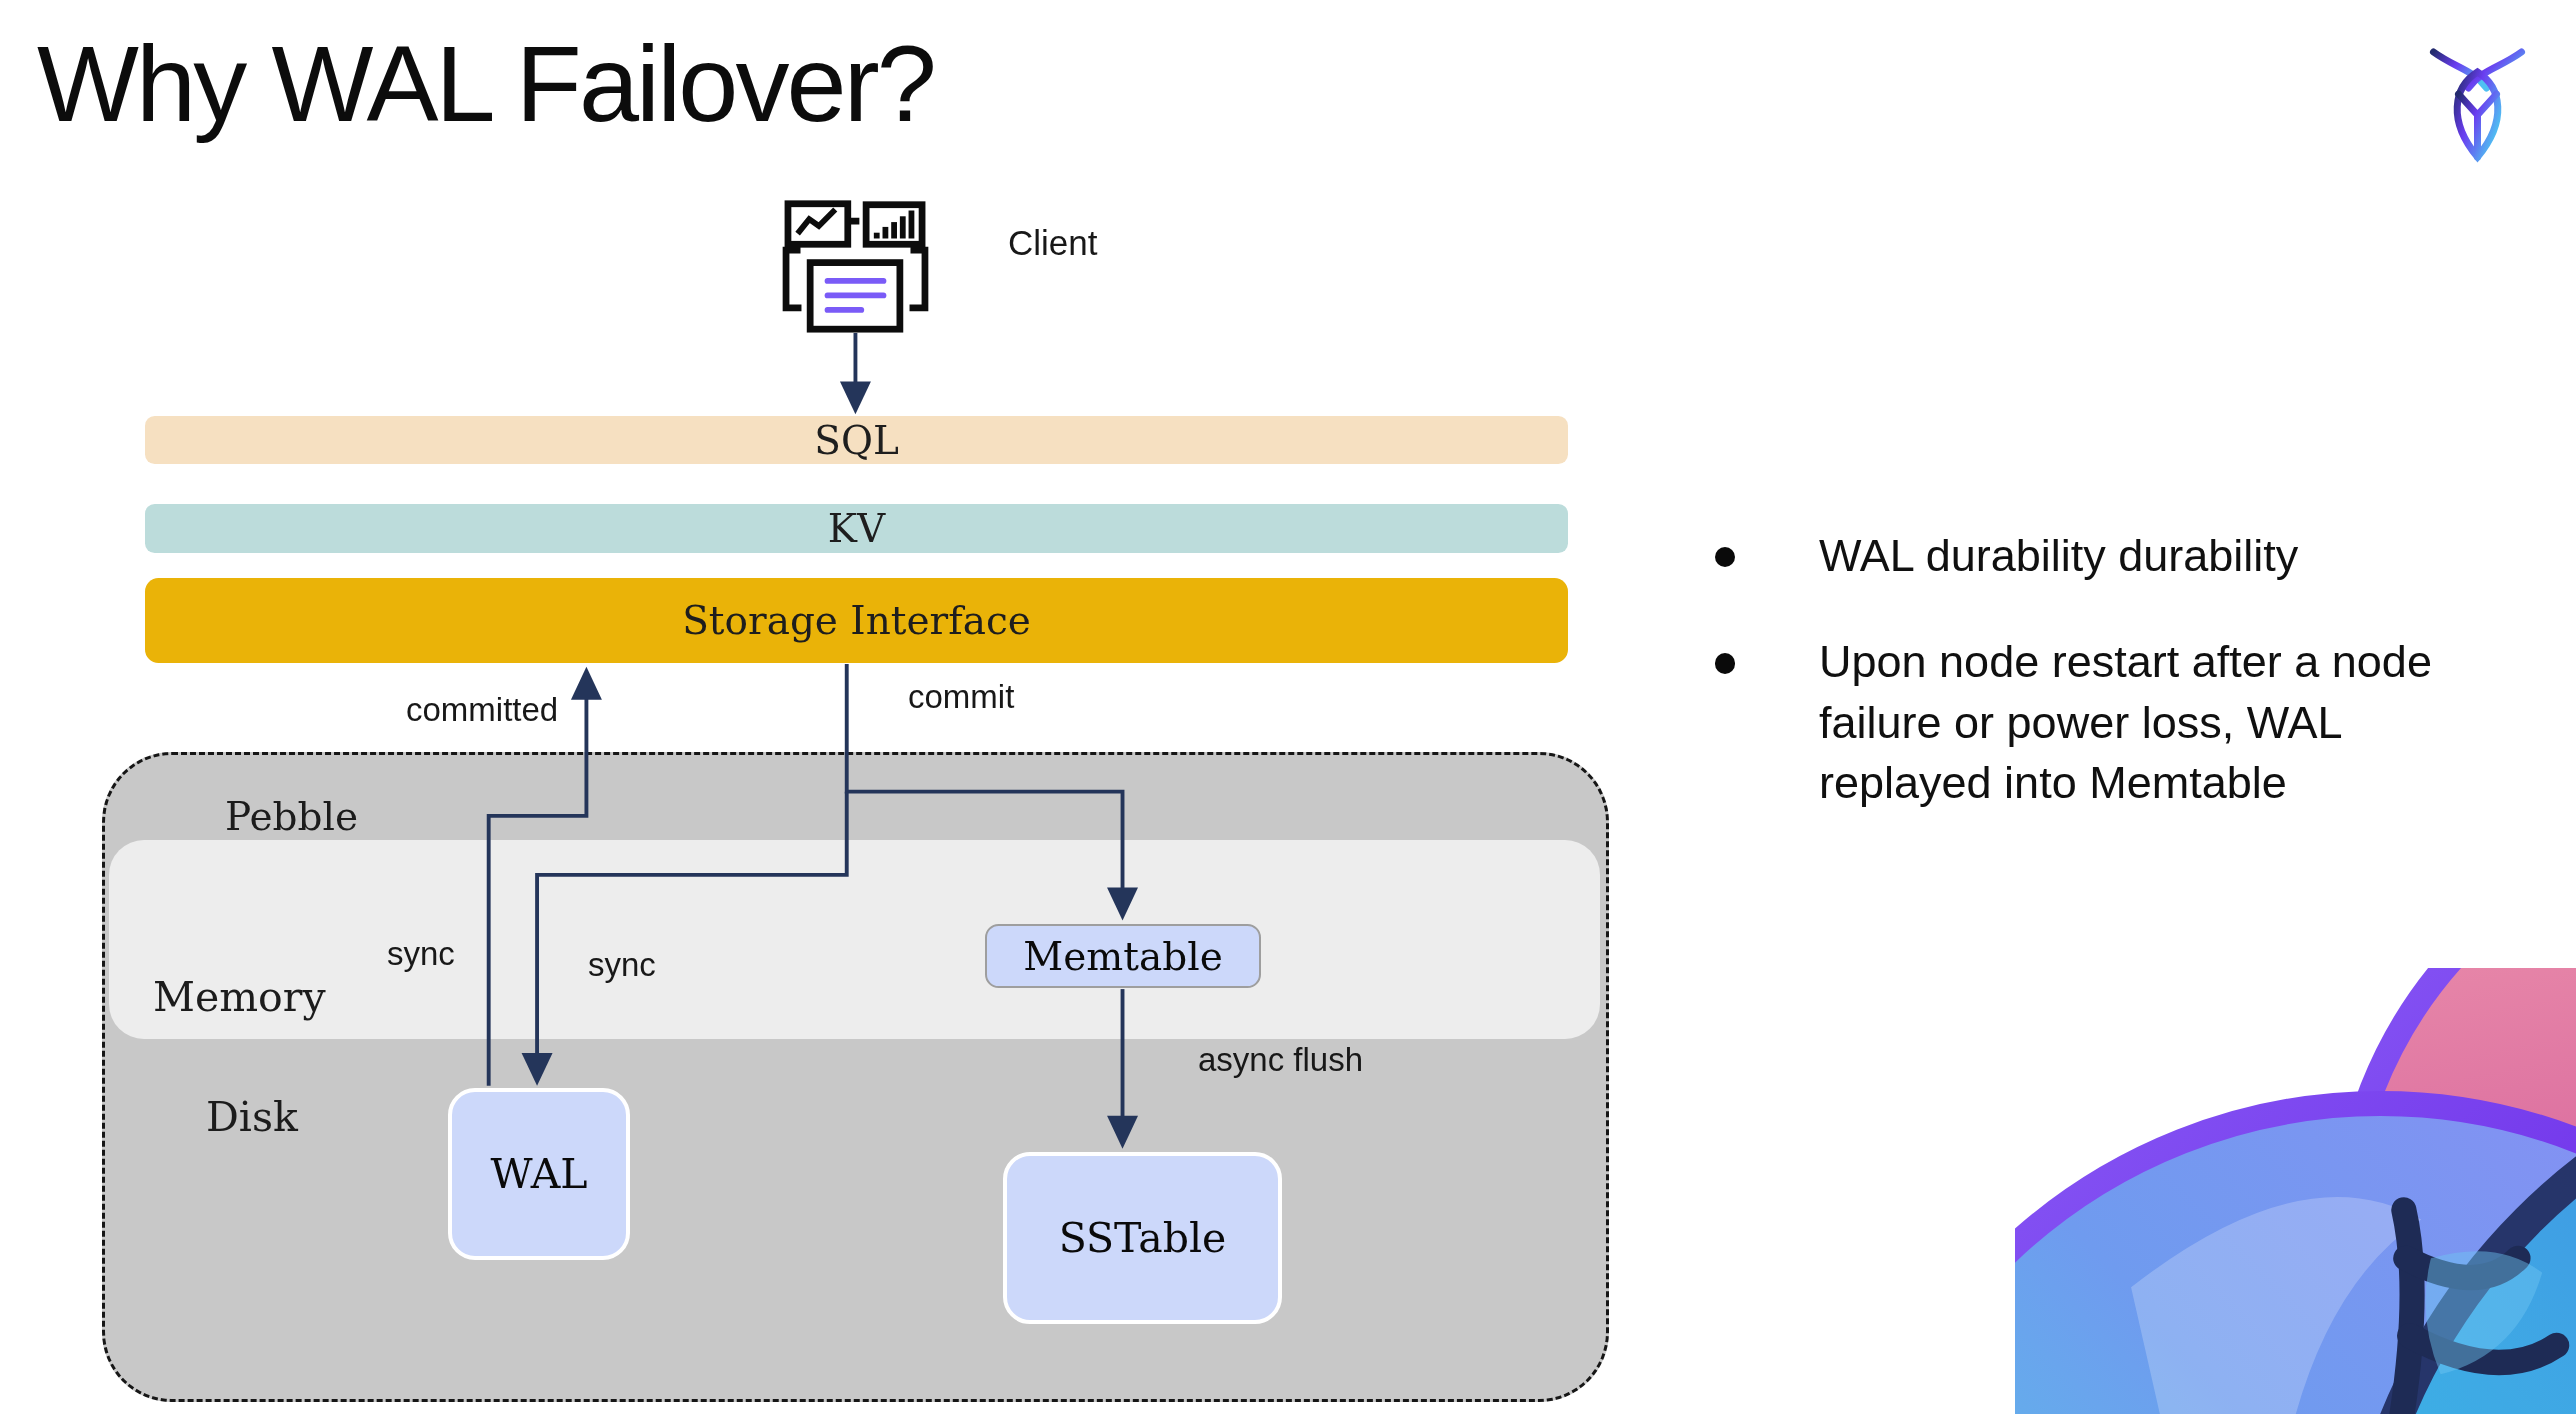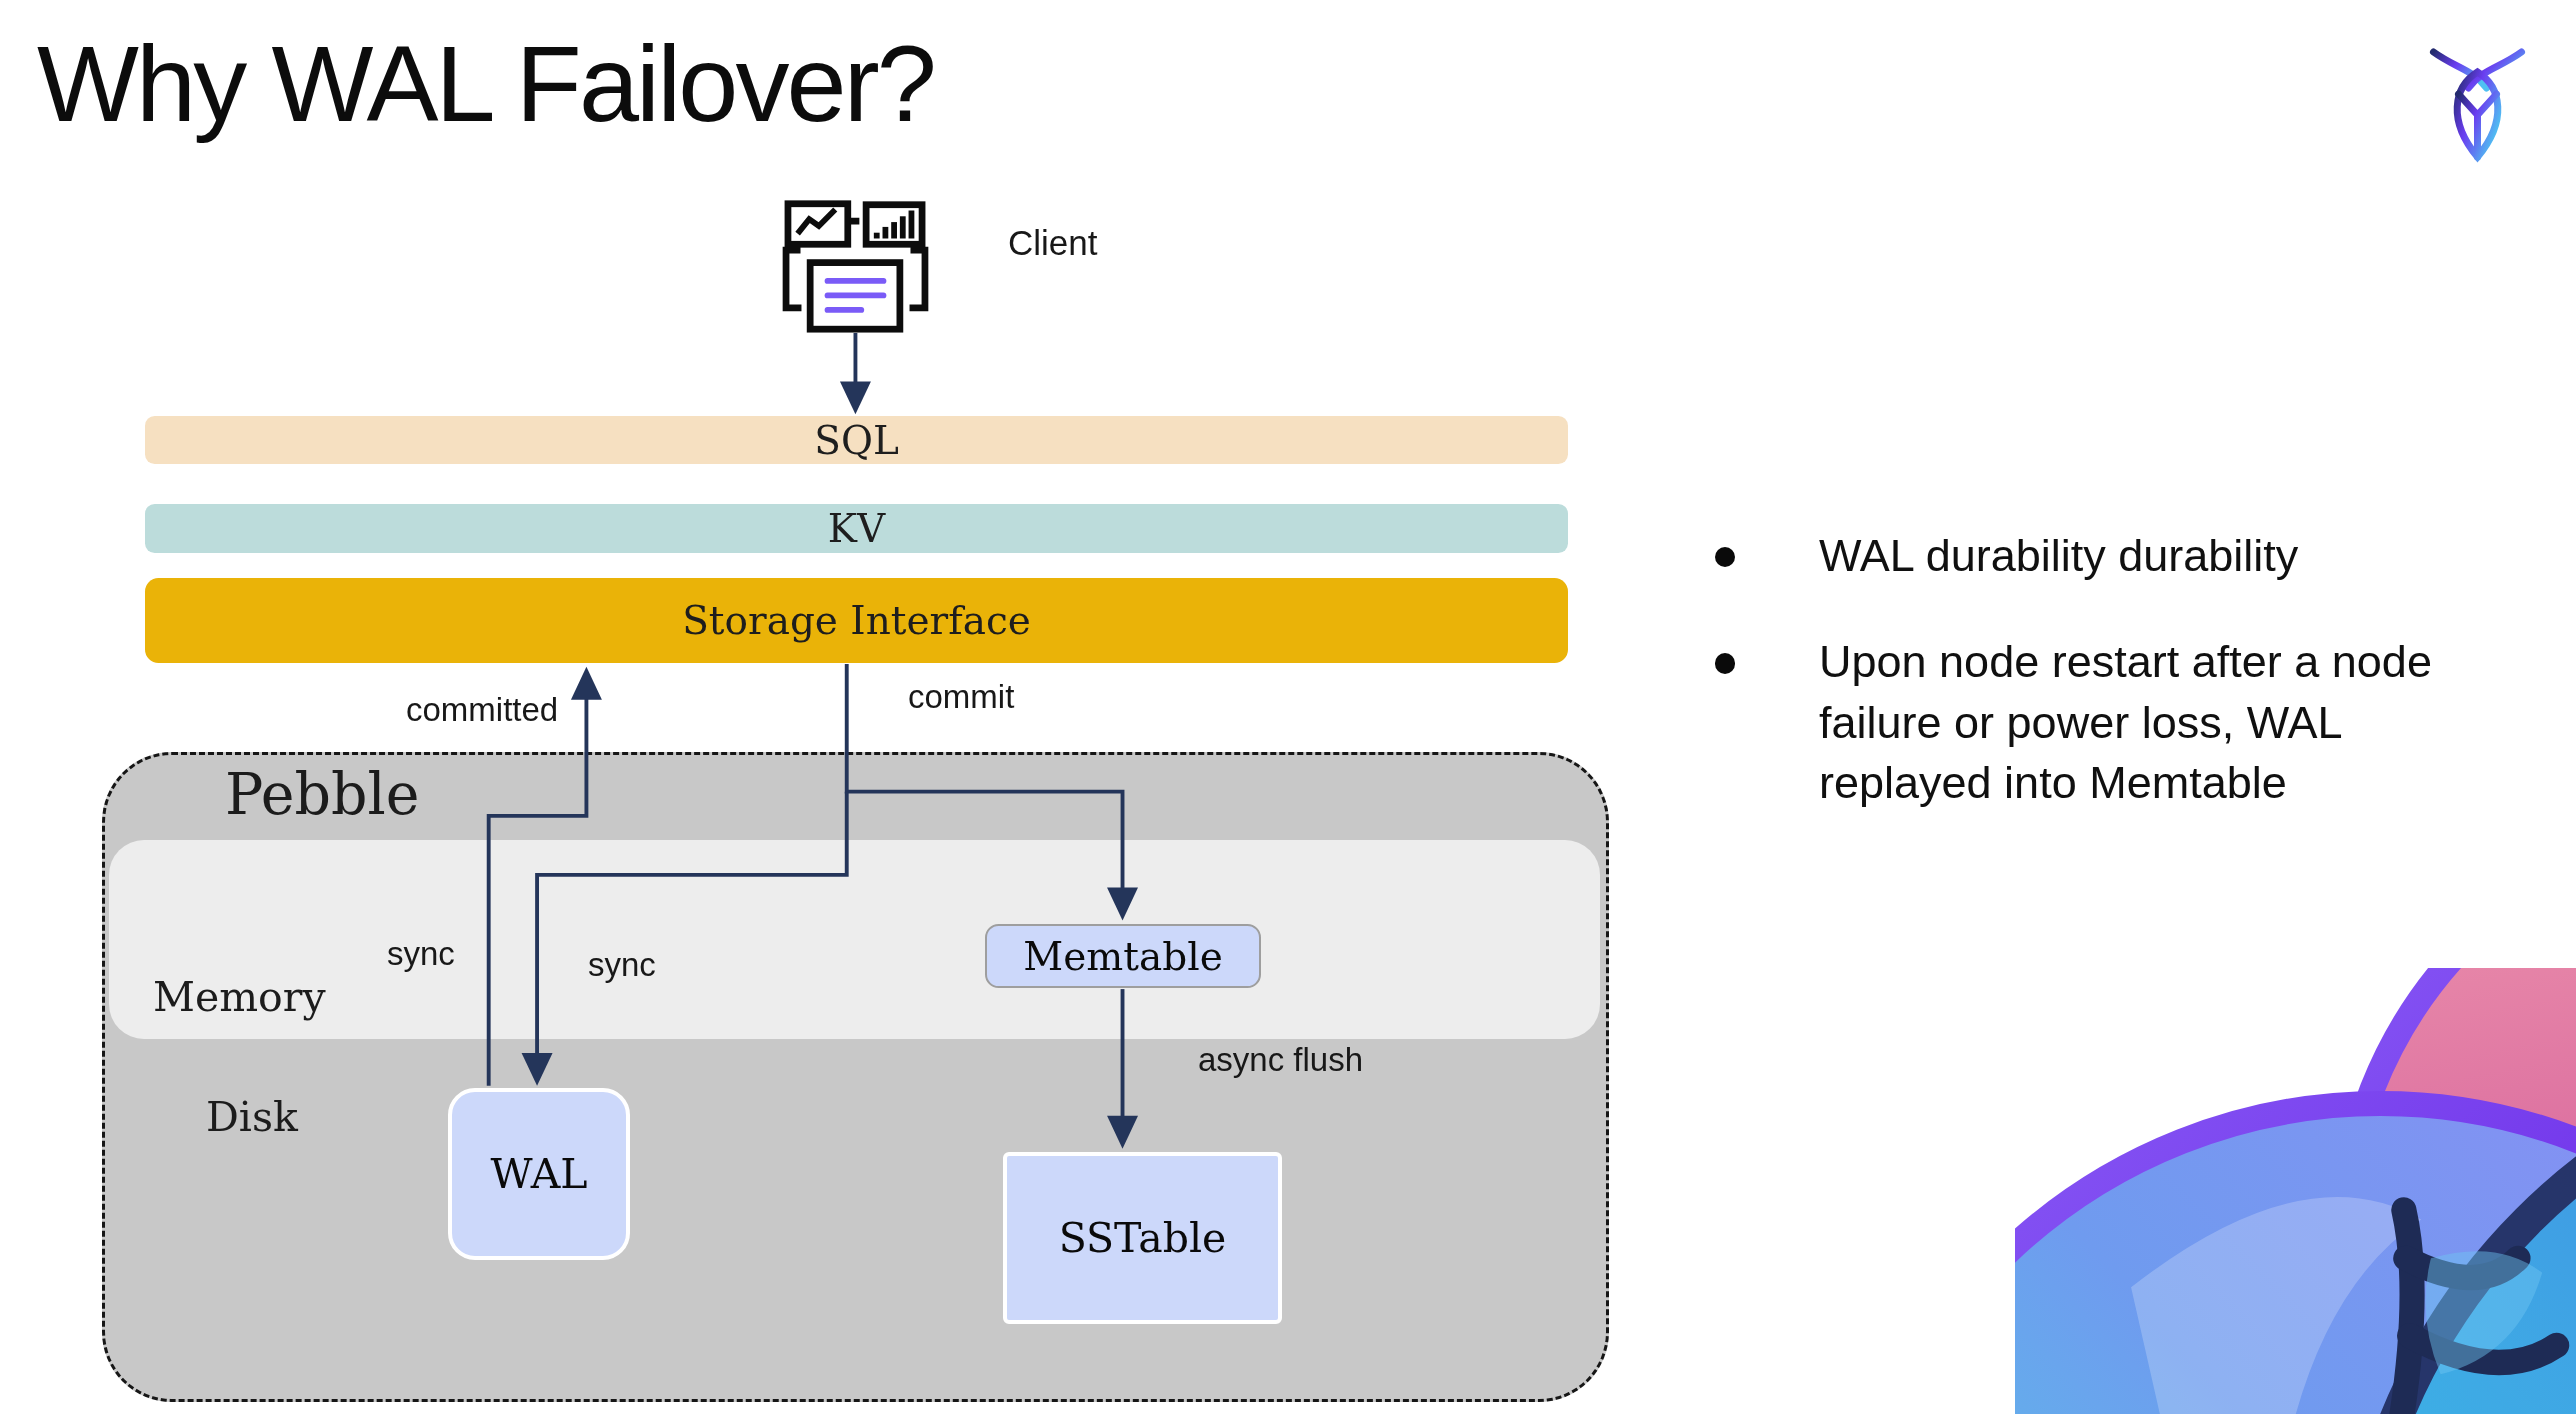--- a/index.html
+++ b/index.html
@@ -32,21 +32,21 @@
   .pebble{
     position:absolute;left:102px;top:752px;width:1507px;height:650px;
     background:#c8c8c8;border:3.9px dashed #161616;border-radius:70px;
     box-sizing:border-box;z-index:1;
   }
   .memory-band{
     position:absolute;left:109px;top:840px;width:1491px;height:199px;
     background:#ededed;border-radius:35px;z-index:2;
   }
   .zone-label{position:absolute;z-index:7;color:#1c1c1c;}
-  .lbl-pebble{left:225px;top:761px;font-size:57px;}
+  .lbl-pebble{left:225px;top:794px;font-size:39px;}
   .lbl-memory{left:153px;top:973px;font-size:41px;}
   .lbl-disk{left:206px;top:1093px;font-size:41px;}
 
   
   .edge-label{position:absolute;z-index:7;font-size:33px;color:#181818;}
   .lbl-committed{left:406px;top:691px;}
   .lbl-commit{left:908px;top:678px;}
   .lbl-sync1{left:387px;top:935px;}
   .lbl-sync2{left:588px;top:946px;}
   .lbl-flush{left:1198px;top:1041px;}
@@ -54,21 +54,21 @@
 
   
   .node{
     position:absolute;z-index:6;border-radius:27px;box-sizing:border-box;
     display:flex;align-items:center;justify-content:center;
     font-family:"DejaVu Serif","Liberation Serif",serif;font-weight:normal;
     font-size:41px;color:#0a0a0a;border:4.8px solid #ffffff;
   }
   .node-wal{left:448px;top:1088px;width:182px;height:172px;}
   .node-memtable{left:985px;top:924px;width:276px;height:64px;border:2.9px solid #9e9e9e;border-radius:13.5px;font-size:39px;}
-  .node-sstable{left:1003px;top:1152px;width:279px;height:172px;border-radius:6px;}
+  .node-sstable{left:1003px;top:1152px;width:279px;height:172px;}
 
   
   .edges{position:absolute;left:0;top:0;z-index:5;pointer-events:none;}
   .edges path{stroke:var(--line,#24355a);stroke-width:4;fill:none;}
   .edges polygon{fill:var(--line,#24355a);stroke:none;}
 
   
   .client-icon{position:absolute;left:782px;top:197px;z-index:4;}
 
   

